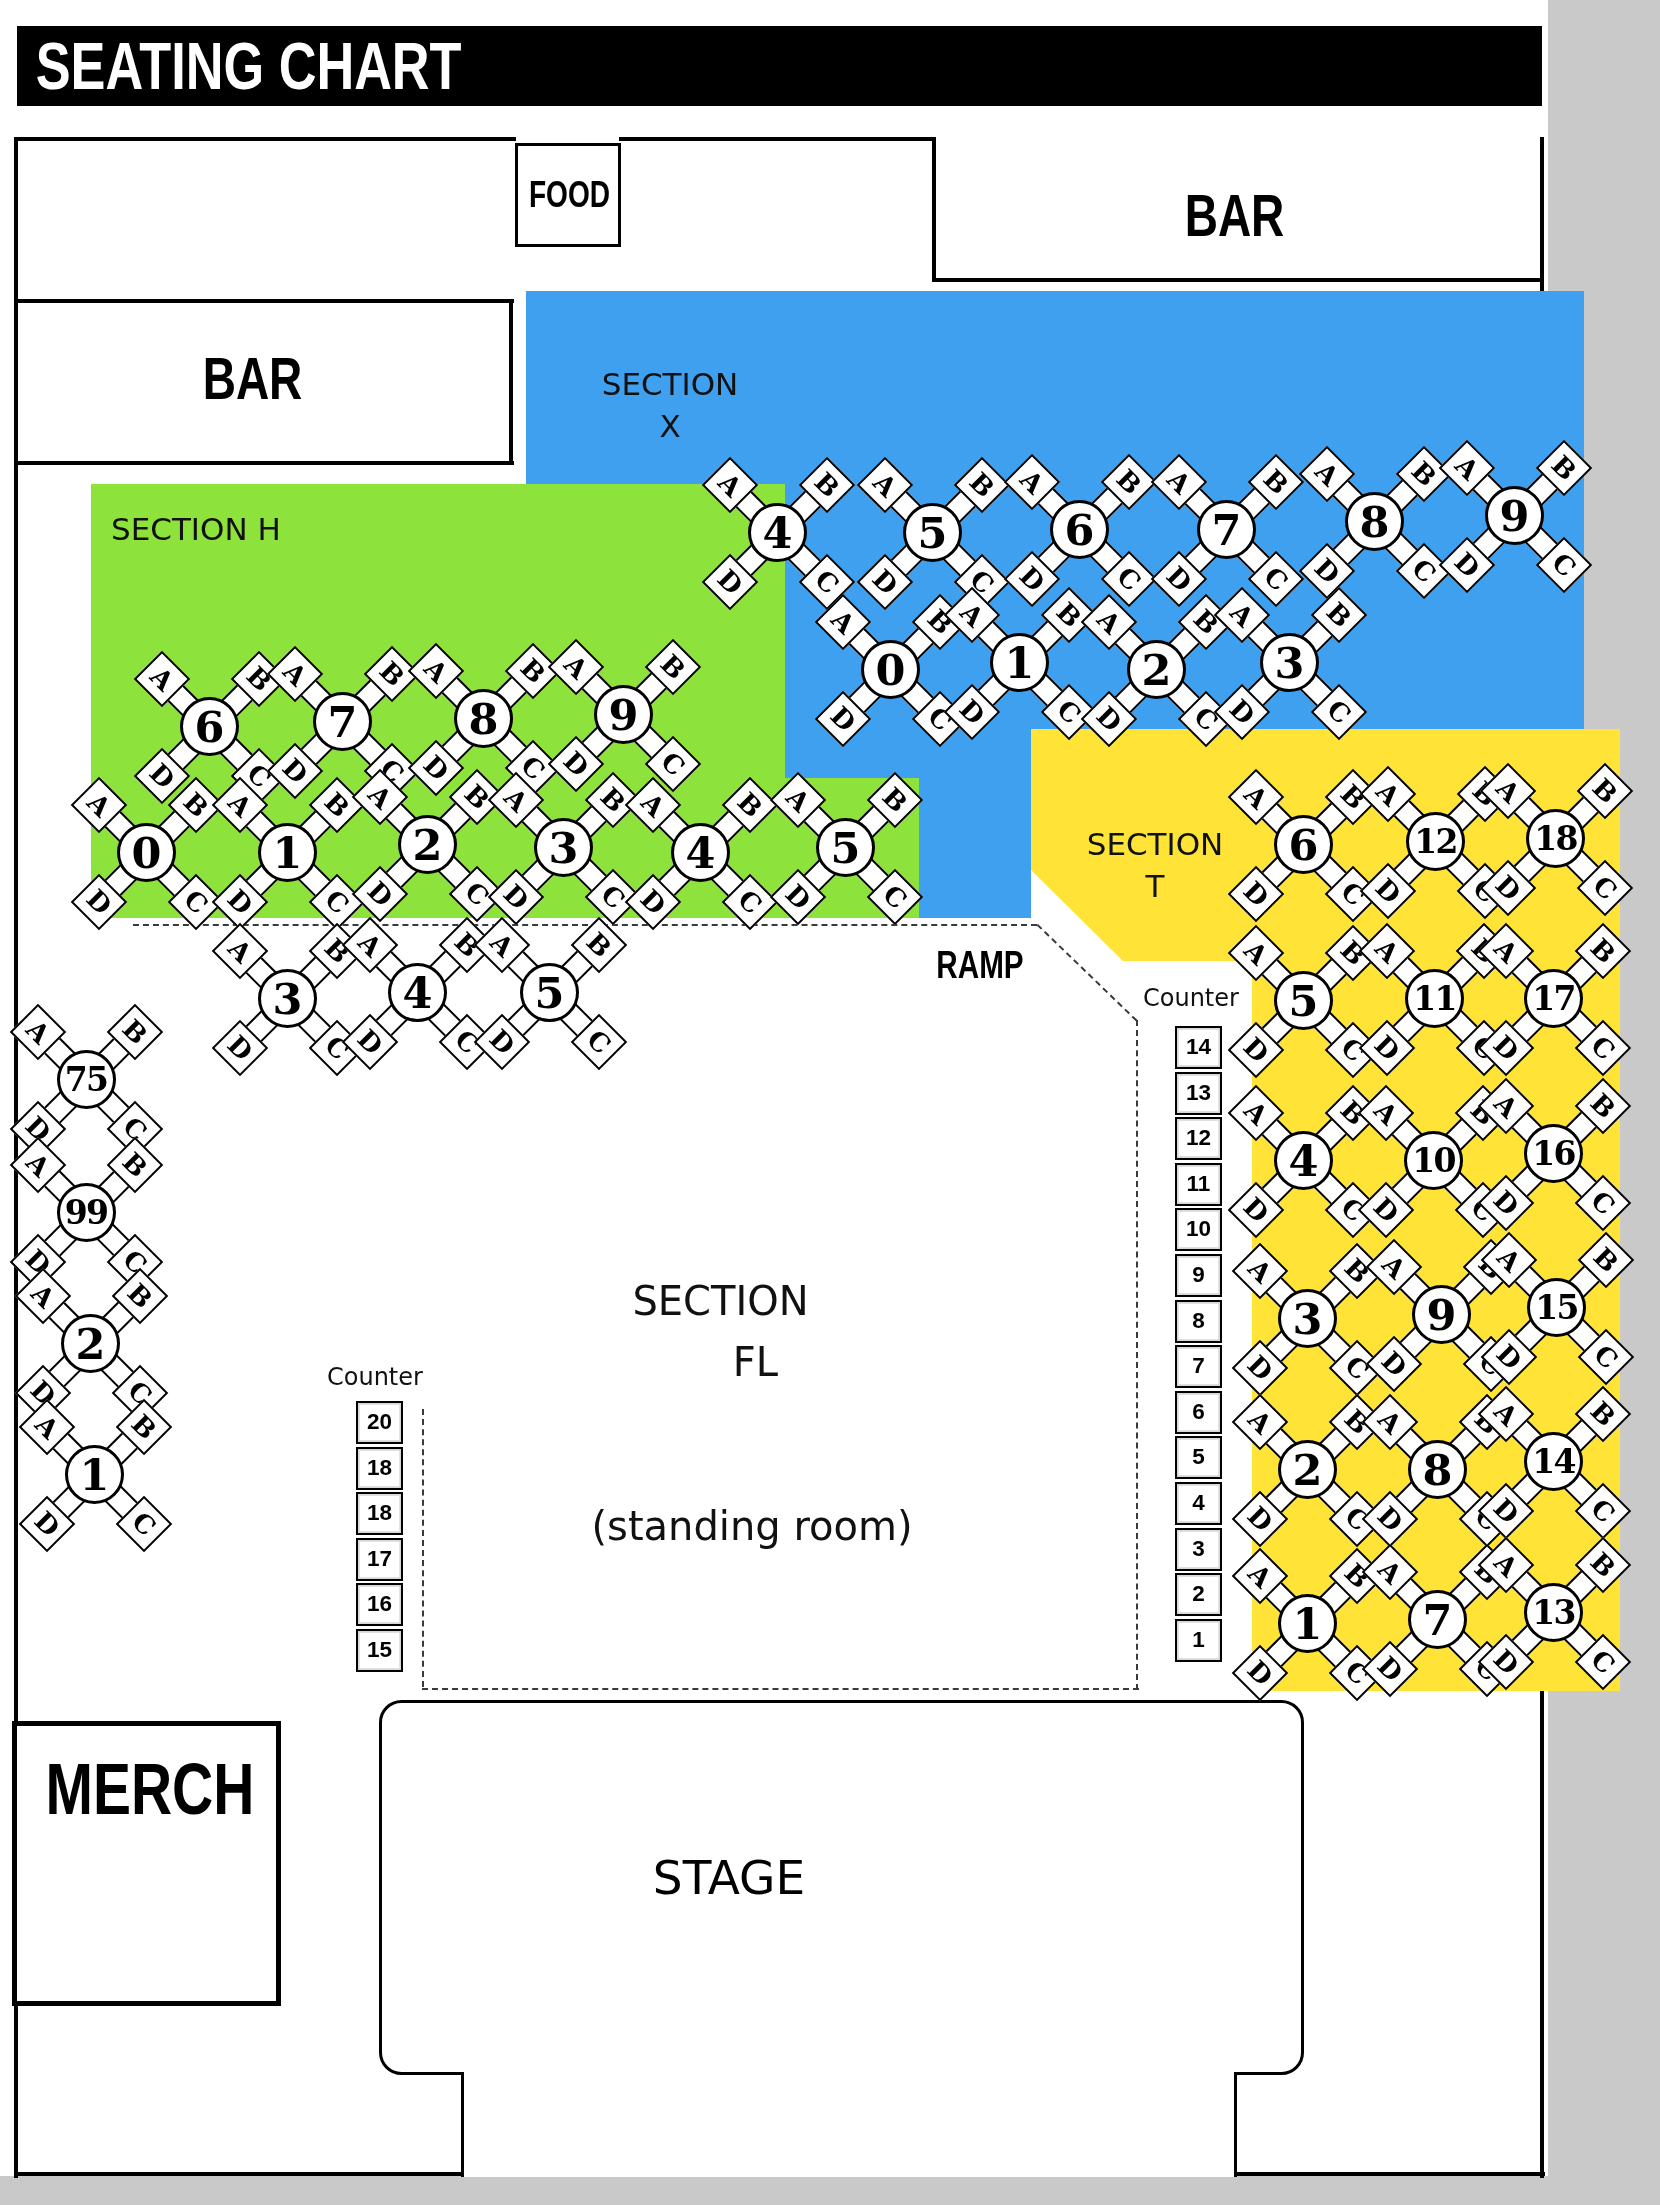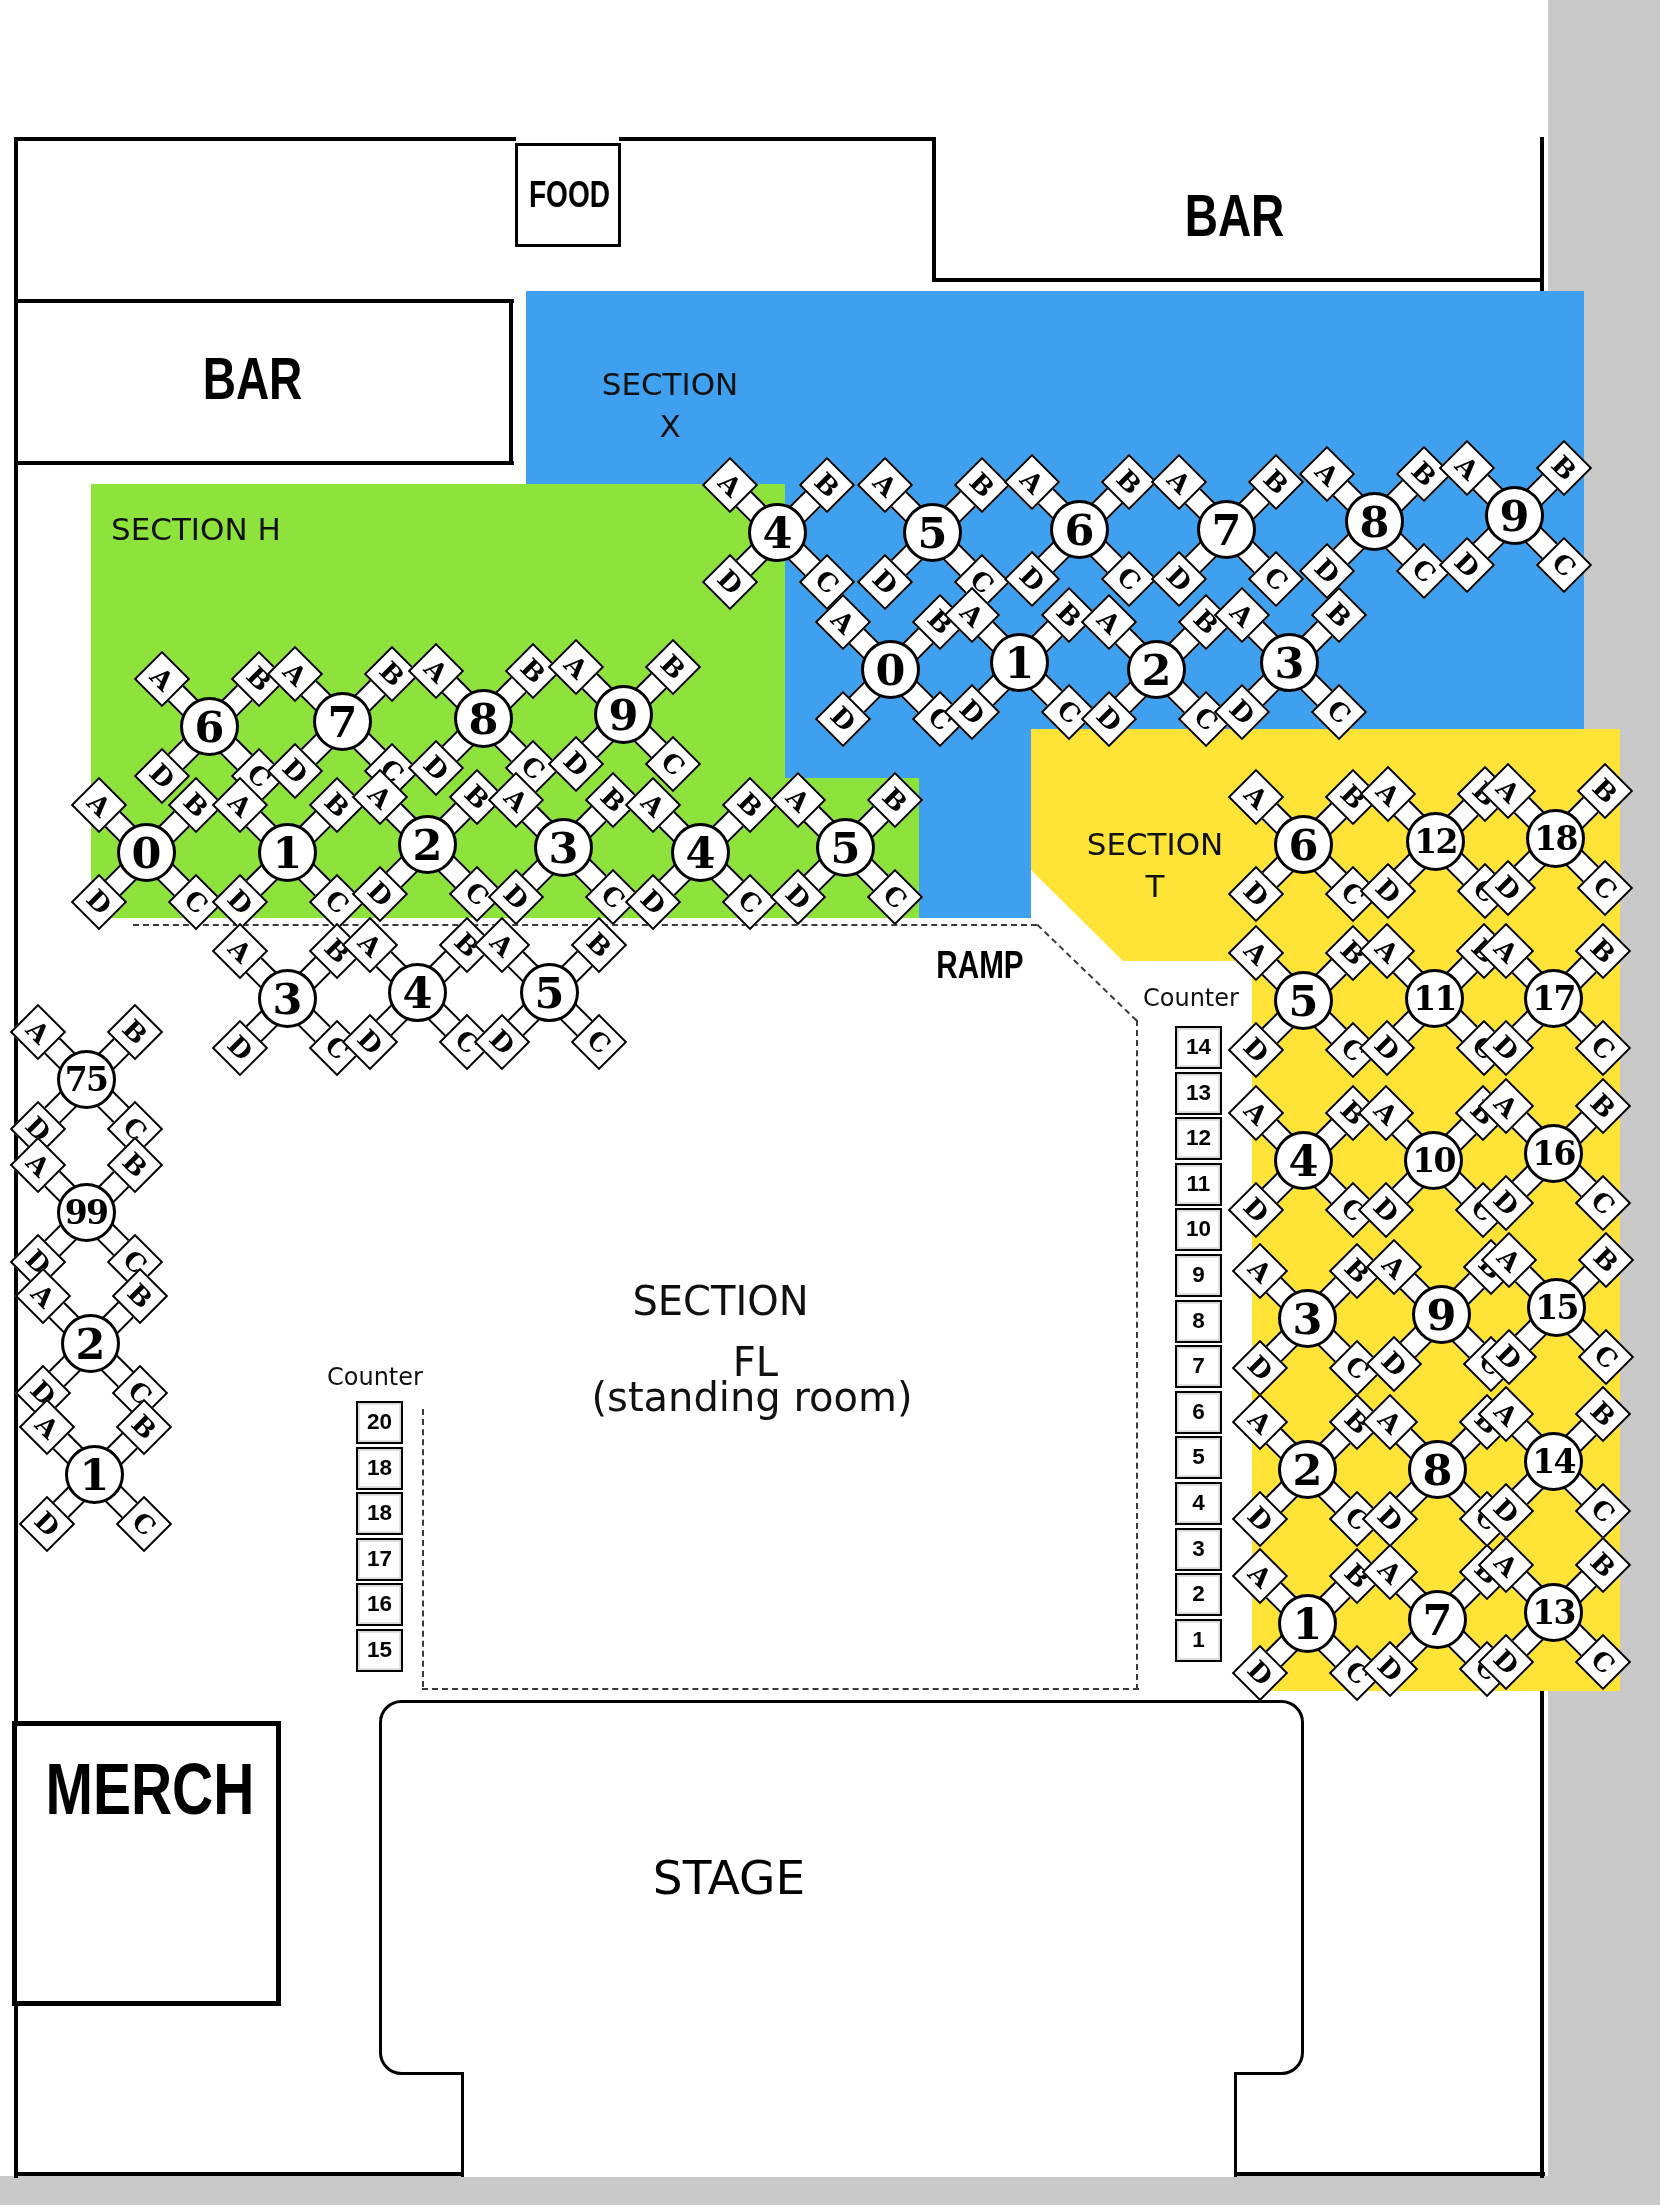--- a/index.html
+++ b/index.html
@@ -32,20 +32,23 @@
   .table .tnum.two { font-size:33px; letter-spacing:-1.7px; }
 </style>
 </head>
 <body>
 
 <div id="root">
 
   <div class="abs" style="left: 1548px; top: 0px; width: 112px; height: 2205px; background: rgb(201, 201, 201);"></div>
   <div class="abs" style="left: 0px; top: 2176px; width: 1660px; height: 29px; background: rgb(201, 201, 201);"></div>
 
+  <div class="abs" style="left:17.3px;top:26px;width:1525px;height:80px;background:#000;">
+    <div class="condensed" style="color:#fff;font-size:67px;line-height:80px;padding-left:24px;transform-origin:left center;white-space:nowrap;">SEATING CHART</div>
+  </div>
 
   <div class="wall" style="left:14px;top:137px;width:502px;height:4.3px;"></div>
   <div class="wall" style="left:619px;top:137px;width:315px;height:4.3px;"></div>
   <div class="wall" style="left:932px;top:137px;width:4.3px;height:145px;"></div>
   <div class="wall" style="left:932px;top:278px;width:612px;height:4.3px;"></div>
   <div class="wall" style="left:14px;top:137px;width:4.3px;height:2041px;"></div>
   <div class="wall" style="left:1540px;top:137px;width:4.3px;height:2041px;"></div>
   <div class="wall" style="left:14px;top:2172px;width:1531px;height:4.3px;"></div>
   <div class="wall" style="left:14px;top:299px;width:500px;height:4.3px;"></div>
   <div class="wall" style="left:509px;top:299px;width:4.3px;height:166px;"></div>
@@ -78,21 +81,21 @@
   </div>
 
   <div class="condensed boxlabel" style="left:1122px;top:183px;width:225px;font-size:59px;line-height:66px;">BAR</div>
   <div class="condensed boxlabel" style="left:140px;top:346px;width:225px;font-size:59px;line-height:66px;">BAR</div>
 
 
   <div class="condensed boxlabel" style="left:924px;top:944px;width:112px;font-size:38px;line-height:43px;">RAMP</div>
 
   <div class="fltext" style="left:591px;top:1278px;width:259px;">SECTION</div>
   <div class="fltext" style="left:626px;top:1339px;width:259px;">FL</div>
-  <div class="fltext" style="left:553px;top:1374px;width:398px;white-space:nowrap;">(standing room)</div>
+  <div class="fltext" style="left:553px;top:1503px;width:398px;white-space:nowrap;">(standing room)</div>
 
   <div class="counterlabel" style="left:1143px;top:984px;">Counter</div>
   <div class="stoolcol" style="left:1175px;top:1026px;">
       <div class="stool">14</div>
       <div class="stool">13</div>
       <div class="stool">12</div>
       <div class="stool">11</div>
       <div class="stool">10</div>
       <div class="stool">9</div>
       <div class="stool">8</div>

